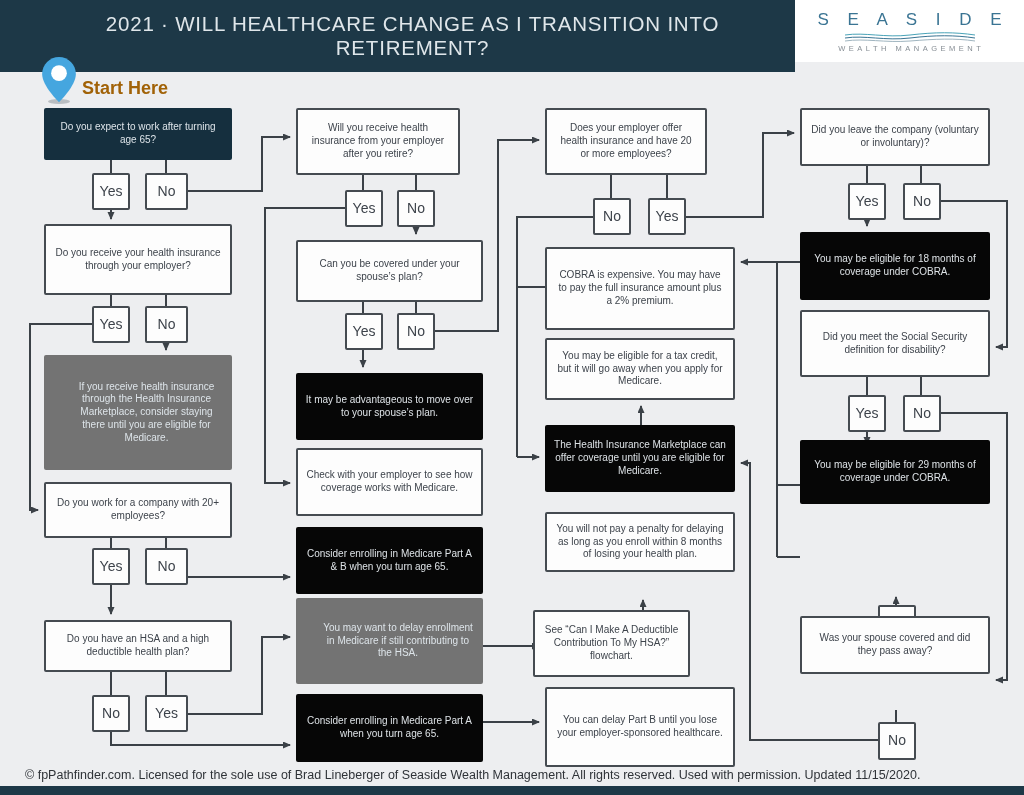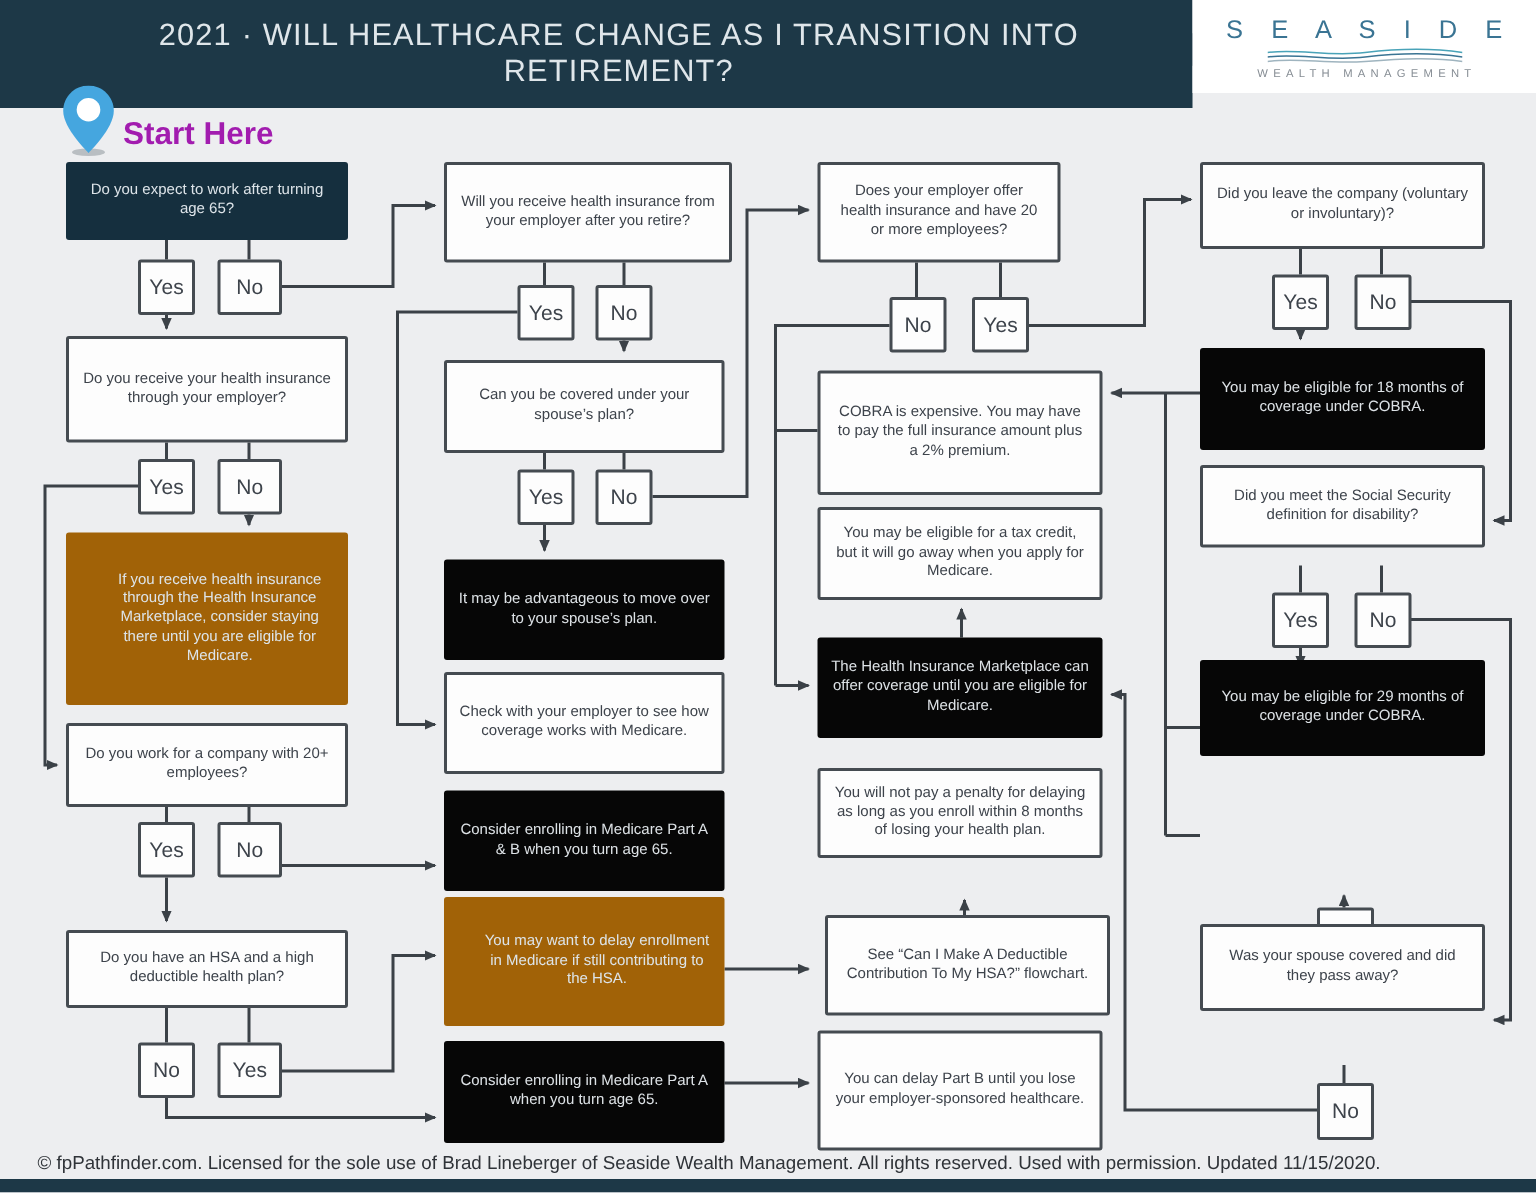--- a/index.html
+++ b/index.html
@@ -14,27 +14,27 @@
              border-left:13px solid #1d3847;}
   #logo{position:absolute;left:795px;top:0;width:229px;height:62px;background:#ffffff;
         display:flex;flex-direction:column;align-items:center;justify-content:center;}
   #logo .nm{color:#3a7493;font-size:17px;letter-spacing:7px;margin-left:7px;}
   #logo .sub{color:#868d94;font-size:7.5px;letter-spacing:3.5px;margin-left:3.5px;margin-top:2px;}
   #logo svg{display:block;margin-top:2px;}
   
   #pin{position:absolute;left:42px;top:57px;}
   #pin-shadow{position:absolute;left:48px;top:99px;width:22px;height:5px;background:rgba(90,100,110,.35);
               border-radius:50%;}
-  #start-label{position:absolute;left:82px;top:78px;color:#a21caf;font-weight:bold;font-size:21px;}
+  #start-label{position:absolute;left:82px;top:78px;color:#a16207;font-weight:bold;font-size:18px;}
   
   .node{position:absolute;box-sizing:border-box;display:flex;align-items:center;justify-content:center;
         text-align:center;font-size:10px;line-height:1.28;padding:4px 8px;border-radius:2px;}
   .white{background:#fdfdfd;border:2px solid #454b51;color:#3d434b;}
   .navy{background:#152f3e;color:#dde4e9;}
-  .teal{background:#a16207;color:#dde4e9;padding-left:25px;}
+  .teal{background:#737373;color:#dde4e9;padding-left:25px;}
   .black{background:#060606;color:#dde2e6;}
   .yn{background:#fdfdfd;border:2px solid #454b51;color:#3d434b;font-size:14px;padding:0;}
   #connectors{position:absolute;left:0;top:0;pointer-events:none;}
   
   #footer-text{position:absolute;left:25px;top:768px;font-size:12.5px;color:#2f3338;}
   #footer-bar{position:absolute;left:0;bottom:0;width:1024px;height:9px;background:#1d3847;}
 </style>
 </head>
 <body>
 
@@ -132,47 +132,47 @@
   <div class="node yn" style="left:92px;top:306px;width:38px;height:37px">Yes</div>
   <div class="node yn" style="left:145px;top:306px;width:43px;height:37px">No</div>
   <div class="node teal" style="left:44px;top:355px;width:188px;height:115px">If you receive health insurance through the Health Insurance Marketplace, consider staying there until you are eligible for Medicare.</div>
   <div class="node white" style="left:44px;top:482px;width:188px;height:56px">Do you work for a company with 20+ employees?</div>
   <div class="node yn" style="left:92px;top:548px;width:38px;height:37px">Yes</div>
   <div class="node yn" style="left:145px;top:548px;width:43px;height:37px">No</div>
   <div class="node white" style="left:44px;top:620px;width:188px;height:52px">Do you have an HSA and a high deductible health plan?</div>
   <div class="node yn" style="left:92px;top:695px;width:38px;height:37px">No</div>
   <div class="node yn" style="left:145px;top:695px;width:43px;height:37px">Yes</div>
 
-  <div class="node white" style="left:296px;top:108px;width:192px;height:67px">Will you receive health insurance from your employer after you retire?</div>
+  <div class="node white" style="left:296px;top:108px;width:164px;height:67px">Will you receive health insurance from your employer after you retire?</div>
   <div class="node yn" style="left:345px;top:190px;width:38px;height:37px">Yes</div>
   <div class="node yn" style="left:397px;top:190px;width:38px;height:37px">No</div>
   <div class="node white" style="left:296px;top:240px;width:187px;height:62px">Can you be covered under your spouse’s plan?</div>
   <div class="node yn" style="left:345px;top:313px;width:38px;height:37px">Yes</div>
   <div class="node yn" style="left:397px;top:313px;width:38px;height:37px">No</div>
   <div class="node black" style="left:296px;top:373px;width:187px;height:67px">It may be advantageous to move over to your spouse’s plan.</div>
   <div class="node white" style="left:296px;top:448px;width:187px;height:68px">Check with your employer to see how coverage works with Medicare.</div>
   <div class="node black" style="left:296px;top:527px;width:187px;height:67px">Consider enrolling in Medicare Part A &amp; B when you turn age 65.</div>
   <div class="node teal" style="left:296px;top:598px;width:187px;height:86px">You may want to delay enrollment in Medicare if still contributing to the HSA.</div>
   <div class="node black" style="left:296px;top:694px;width:187px;height:68px">Consider enrolling in Medicare Part A when you turn age 65.</div>
 
   <div class="node white" style="left:545px;top:108px;width:162px;height:67px">Does your employer offer health insurance and have 20 or more employees?</div>
   <div class="node yn" style="left:593px;top:198px;width:38px;height:37px">No</div>
   <div class="node yn" style="left:648px;top:198px;width:38px;height:37px">Yes</div>
   <div class="node white" style="left:545px;top:247px;width:190px;height:83px">COBRA is expensive. You may have to pay the full insurance amount plus a 2% premium.</div>
   <div class="node white" style="left:545px;top:338px;width:190px;height:62px">You may be eligible for a tax credit, but it will go away when you apply for Medicare.</div>
   <div class="node black" style="left:545px;top:425px;width:190px;height:67px">The Health Insurance Marketplace can offer coverage until you are eligible for Medicare.</div>
   <div class="node white" style="left:545px;top:512px;width:190px;height:60px">You will not pay a penalty for delaying as long as you enroll within 8 months of losing your health plan.</div>
-  <div class="node white" style="left:550px;top:610px;width:190px;height:67px">See “Can I Make A Deductible Contribution To My HSA?” flowchart.</div>
+  <div class="node white" style="left:533px;top:610px;width:157px;height:67px">See “Can I Make A Deductible Contribution To My HSA?” flowchart.</div>
   <div class="node white" style="left:545px;top:687px;width:190px;height:80px">You can delay Part B until you lose your employer-sponsored healthcare.</div>
 
   <div class="node white" style="left:800px;top:108px;width:190px;height:58px">Did you leave the company (voluntary or involuntary)?</div>
   <div class="node yn" style="left:848px;top:183px;width:38px;height:37px">Yes</div>
   <div class="node yn" style="left:903px;top:183px;width:38px;height:37px">No</div>
   <div class="node black" style="left:800px;top:232px;width:190px;height:68px">You may be eligible for 18 months of coverage under COBRA.</div>
-  <div class="node white" style="left:800px;top:310px;width:190px;height:55px">Did you meet the Social Security definition for disability?</div>
+  <div class="node white" style="left:800px;top:310px;width:190px;height:67px">Did you meet the Social Security definition for disability?</div>
   <div class="node yn" style="left:848px;top:395px;width:38px;height:37px">Yes</div>
   <div class="node yn" style="left:903px;top:395px;width:38px;height:37px">No</div>
   <div class="node black" style="left:800px;top:440px;width:190px;height:64px">You may be eligible for 29 months of coverage under COBRA.</div>
   <div class="node yn" style="left:878px;top:605px;width:38px;height:37px">Yes</div>
   <div class="node white" style="left:800px;top:616px;width:190px;height:58px">Was your spouse covered and did they pass away?</div>
   <div class="node yn" style="left:878px;top:722px;width:38px;height:38px">No</div>
 
   <div id="footer-text">© fpPathfinder.com. Licensed for the sole use of Brad Lineberger of Seaside Wealth Management. All rights reserved. Used with permission. Updated 11/15/2020.</div>
   <div id="footer-bar"></div>
 

